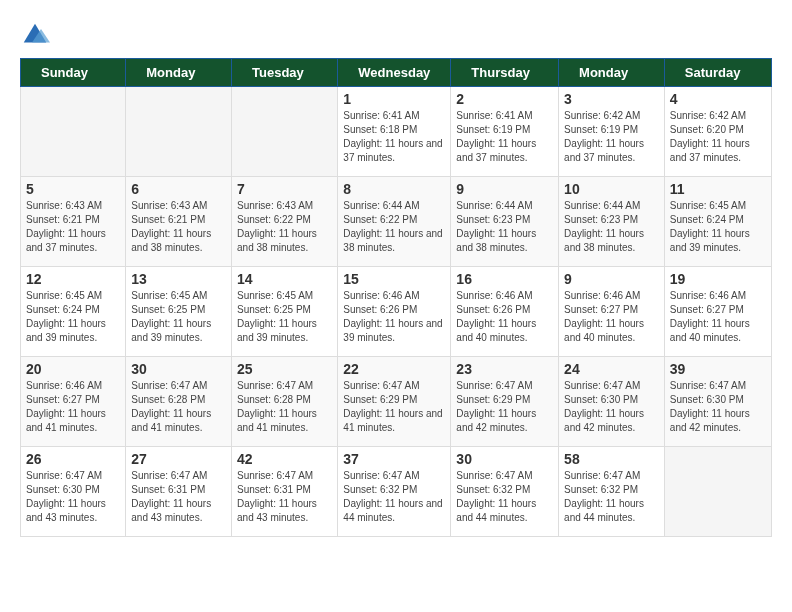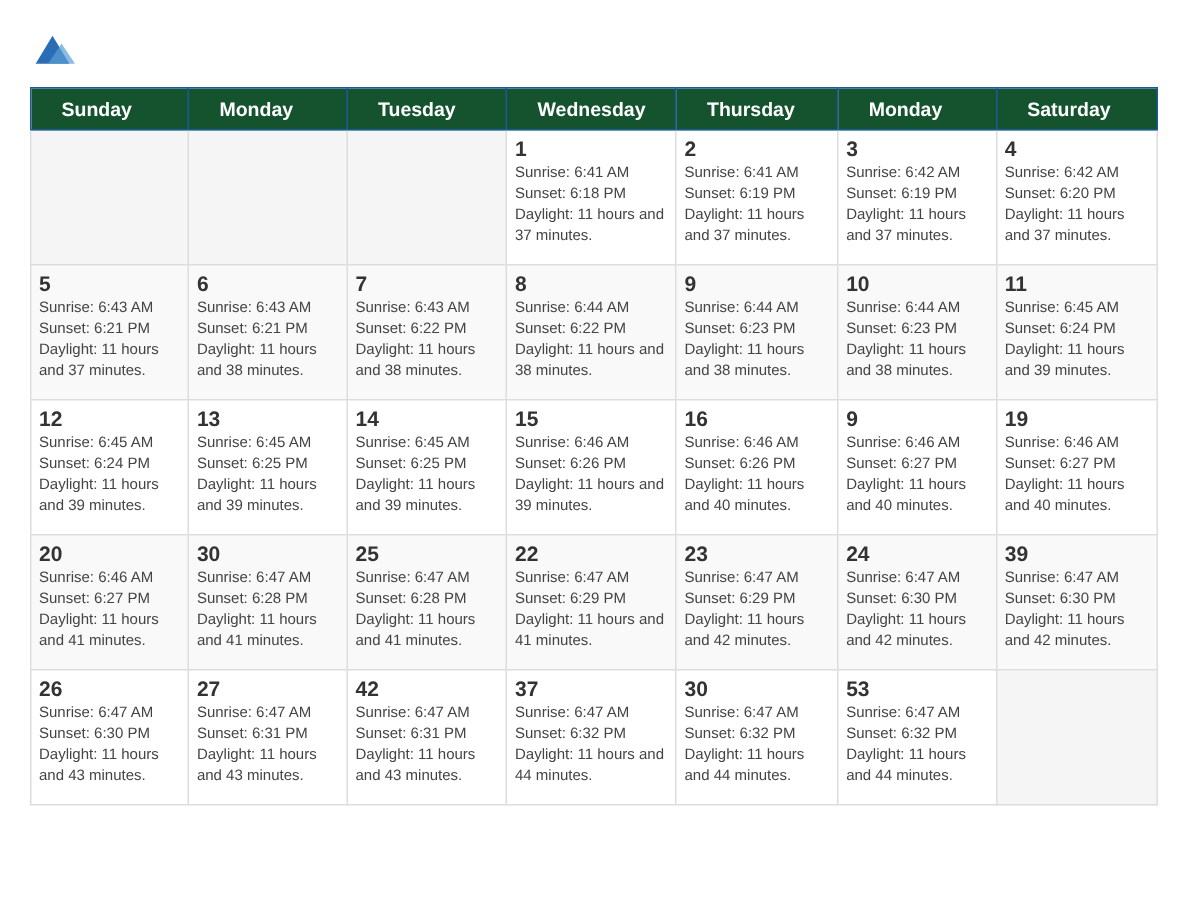--- a/index.html
+++ b/index.html
@@ -257,19 +257,19 @@
         </td>
         <td>
           <span class="day-number">37</span>
           <div class="day-info">Sunrise: 6:47 AM<br>Sunset: 6:32 PM<br>Daylight: 11 hours and 44 minutes.</div>
         </td>
         <td>
           <span class="day-number">30</span>
           <div class="day-info">Sunrise: 6:47 AM<br>Sunset: 6:32 PM<br>Daylight: 11 hours and 44 minutes.</div>
         </td>
         <td>
-          <span class="day-number">53</span>
+          <span class="day-number">58</span>
           <div class="day-info">Sunrise: 6:47 AM<br>Sunset: 6:32 PM<br>Daylight: 11 hours and 44 minutes.</div>
         </td>
         <td class="empty-cell"></td>
       </tr>
     </tbody>
 </table>
 
 </body></html>

